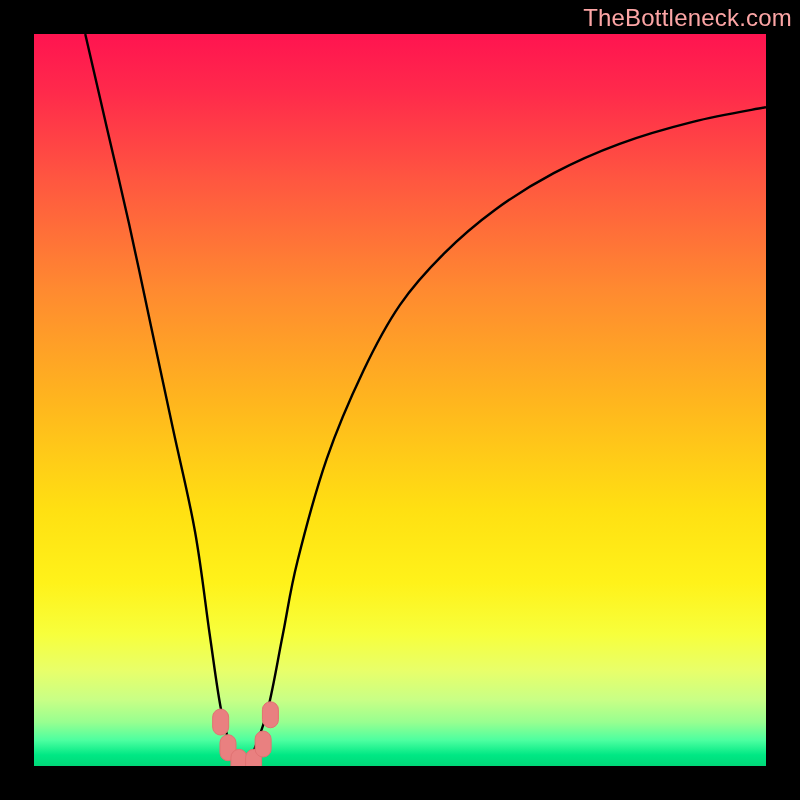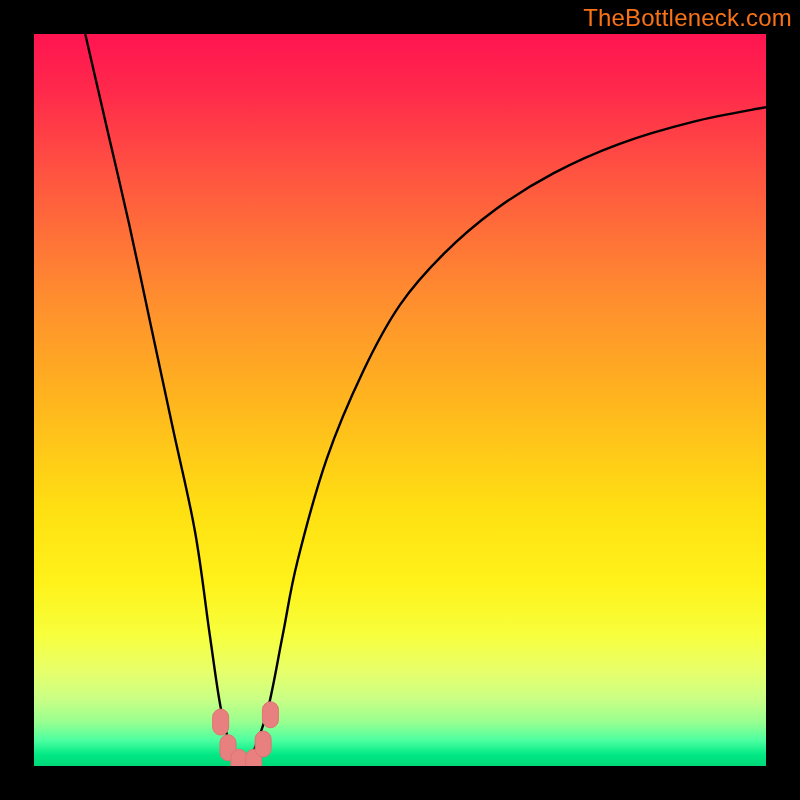--- a/index.html
+++ b/index.html
@@ -31,21 +31,21 @@
     position: absolute;
     left: 0;
     top: 0;
     width: 100%;
     height: 100%;
   }
   .watermark {
     position: absolute;
     top: 4px;
     right: 8px;
-    color: #f97316;
+    color: #fca5a5;
     font-size: 24px;
     letter-spacing: 0.2px;
     user-select: none;
   }
   svg {
     position: absolute;
     left: 0;
     top: 0;
   }
 </style>

